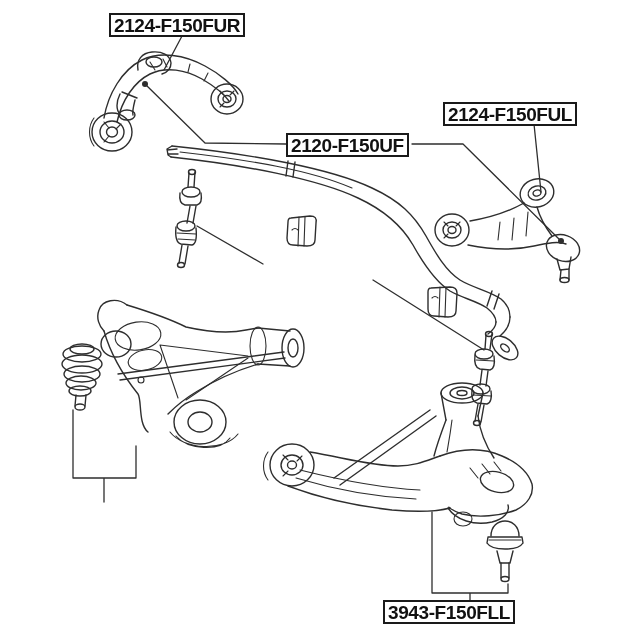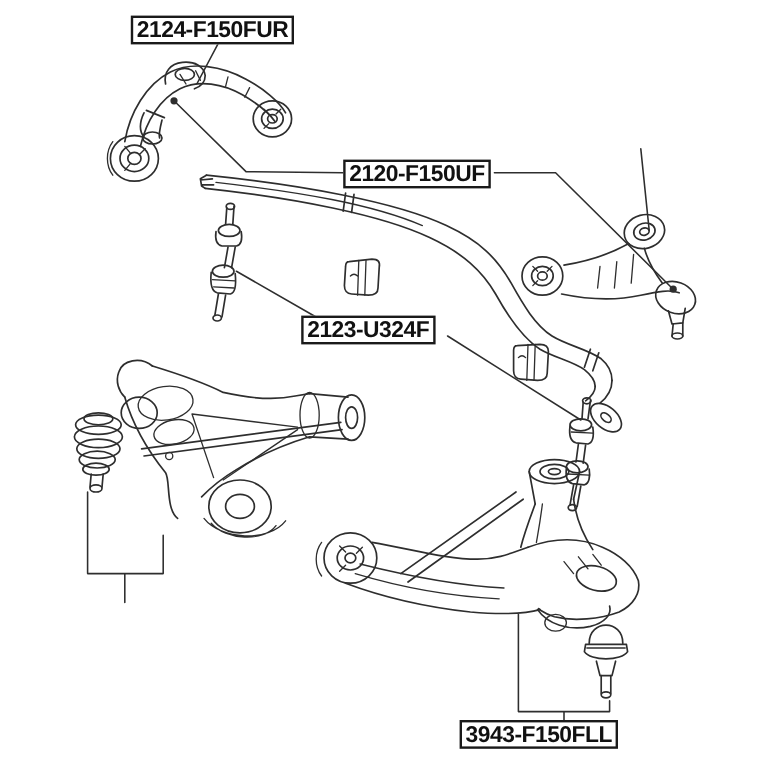--- a/index.html
+++ b/index.html
@@ -231,20 +231,20 @@
     <g>
       <path class="leader" d="M 73,410 L 73,478 M 136,446 L 136,478 M 73,478 L 136,478 M 104,478 L 104,502"></path>
     </g>
     <g>
       <path class="leader" d="M 432,512 L 432,593 M 508,584 L 508,593 M 432,593 L 508,593 M 470,593 L 470,600"></path>
     </g>
   </svg>
 
   <div class="plabel" style="left:109px; top:13px;">2124-F150FUR</div>
 
+  <div class="plabel" style="left:443px; top:102px;">2124-F150FUL</div>
 
   <div class="plabel" style="left:286px; top:133px;">2120-F150UF</div>
 
-  <div class="plabel" style="left:251px; top:263px;">2123-U324F</div>
 
 
   <div class="plabel" style="left:383px; top:600px;">3943-F150FLL</div>
 </div>
 
 </body></html>

